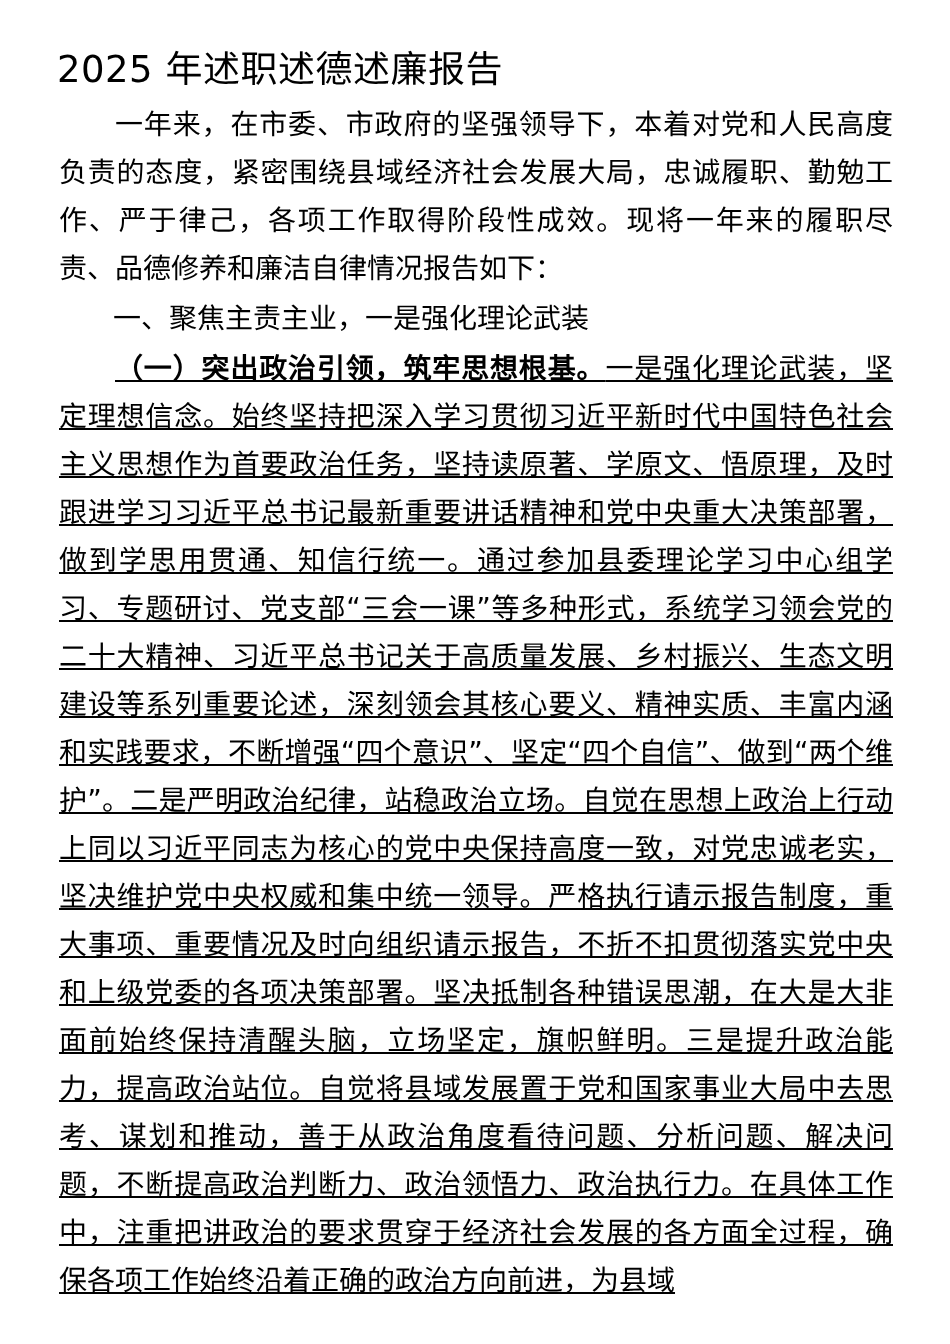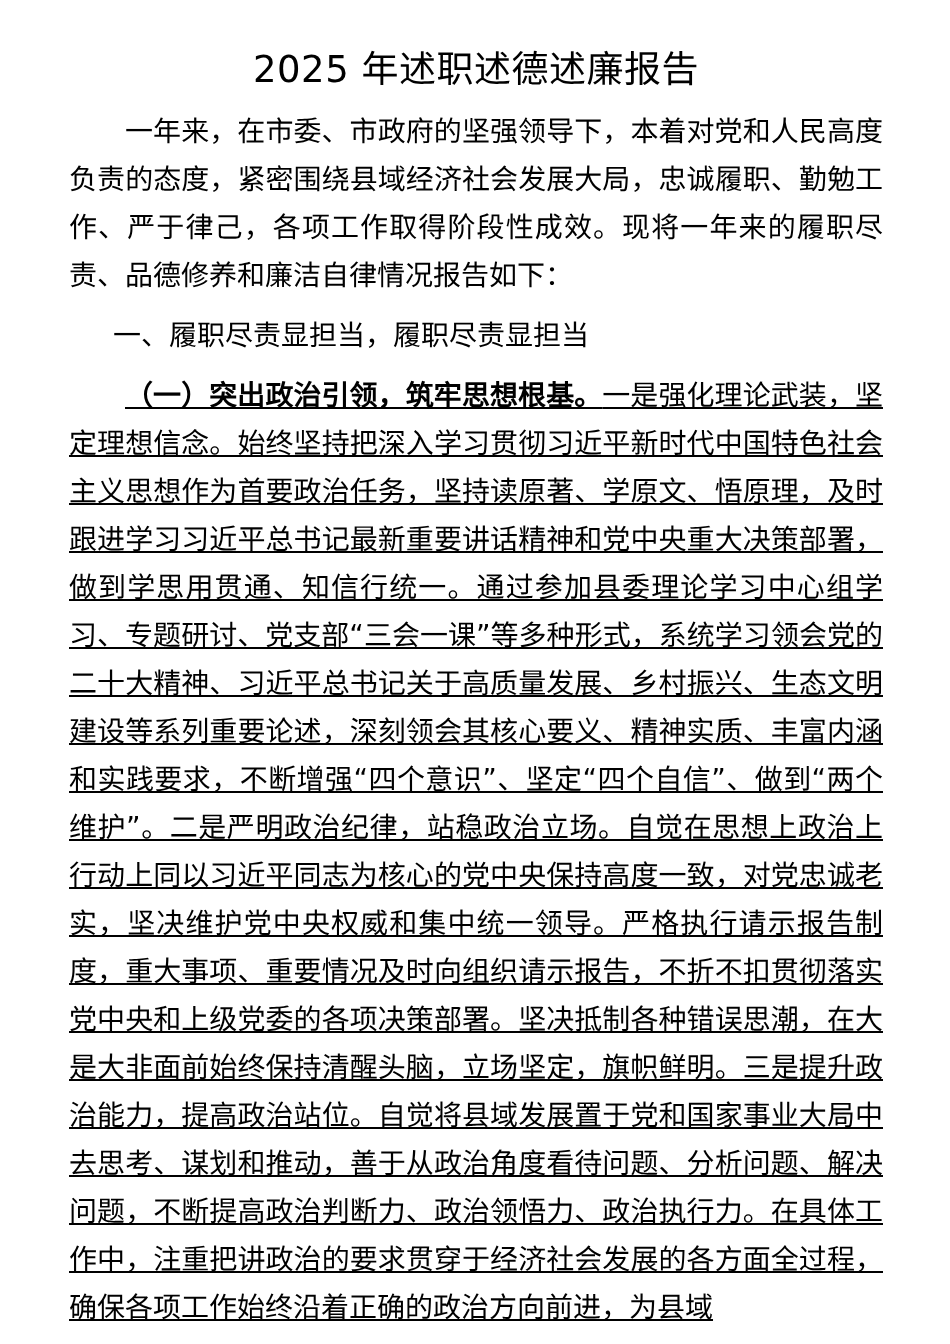--- a/index.html
+++ b/index.html
@@ -22,33 +22,32 @@
   .doc-body {
     position: absolute;
     left: 57px;
     top: 44px;
     width: 838px;
   }
   .doc-title {
     font-size: 37px;
     line-height: 52px;
     font-weight: 400;
-    text-align: center;
     letter-spacing: 0.5px;
     margin: 0 0 5px 0;
     white-space: pre;
   }
   .para {
     font-size: 28px;
     line-height: 48px;
     font-weight: 400;
     text-align: justify;
     text-align-last: left;
     text-justify: inter-ideograph;
-    margin: 12px;
+    margin: 2px;
     letter-spacing: 0px;
     word-break: break-all;
   }
   .para.indent {
     text-indent: 2em;
   }
   .heading-1 {
     font-size: 28px;
     line-height: 48px;
     font-weight: 400;
@@ -66,18 +65,18 @@
 </head>
 <body>
 
 <div class="page">
   <div class="doc-body">
 
     <h1 class="doc-title">2025 年述职述德述廉报告</h1>
 
     <p class="para indent">一年来，在市委、市政府的坚强领导下，本着对党和人民高度负责的态度，紧密围绕县域经济社会发展大局，忠诚履职、勤勉工作、严于律己，各项工作取得阶段性成效。现将一年来的履职尽责、品德修养和廉洁自律情况报告如下：</p>
 
-    <p class="heading-1">一、履职尽责显担当，履职尽责显担当</p>
+    <p class="heading-1">一、聚焦主责主业，一是强化理论武装</p>
 
     <p class="para indent"><span class="b run">（一）突出政治引领，筑牢思想根基。</span><span class="run">一是强化理论武装，坚定理想信念。始终坚持把深入学习贯彻习近平新时代中国特色社会主义思想作为首要政治任务，坚持读原著、学原文、悟原理，及时跟进学习习近平总书记最新重要讲话精神和党中央重大决策部署，做到学思用贯通、知信行统一。通过参加县委理论学习中心组学习、专题研讨、党支部“三会一课”等多种形式，系统学习领会党的二十大精神、习近平总书记关于高质量发展、乡村振兴、生态文明建设等系列重要论述，深刻领会其核心要义、精神实质、丰富内涵和实践要求，不断增强“四个意识”、坚定“四个自信”、做到“两个维护”。二是严明政治纪律，站稳政治立场。自觉在思想上政治上行动上同以习近平同志为核心的党中央保持高度一致，对党忠诚老实，坚决维护党中央权威和集中统一领导。严格执行请示报告制度，重大事项、重要情况及时向组织请示报告，不折不扣贯彻落实党中央和上级党委的各项决策部署。坚决抵制各种错误思潮，在大是大非面前始终保持清醒头脑，立场坚定，旗帜鲜明。三是提升政治能力，提高政治站位。自觉将县域发展置于党和国家事业大局中去思考、谋划和推动，善于从政治角度看待问题、分析问题、解决问题，不断提高政治判断力、政治领悟力、政治执行力。在具体工作中，注重把讲政治的要求贯穿于经济社会发展的各方面全过程，确保各项工作始终沿着正确的政治方向前进，为县域</span></p>
 
   </div>
 </div>
 
 </body></html>

